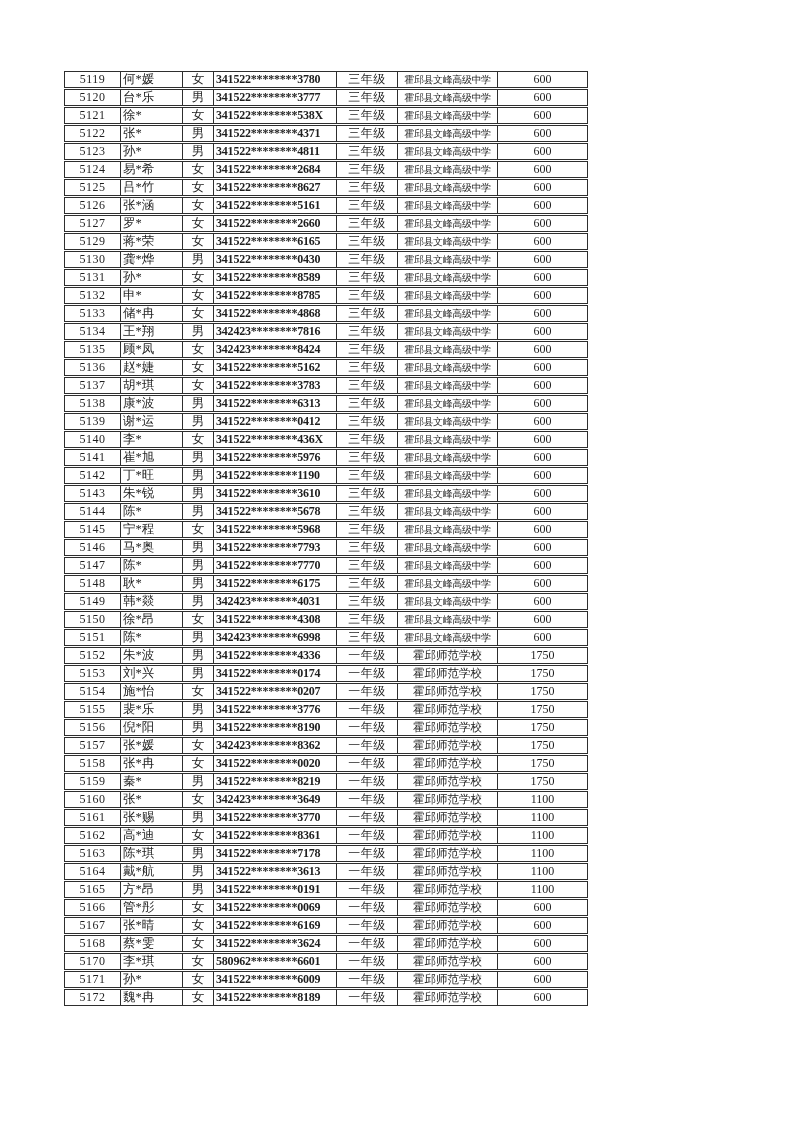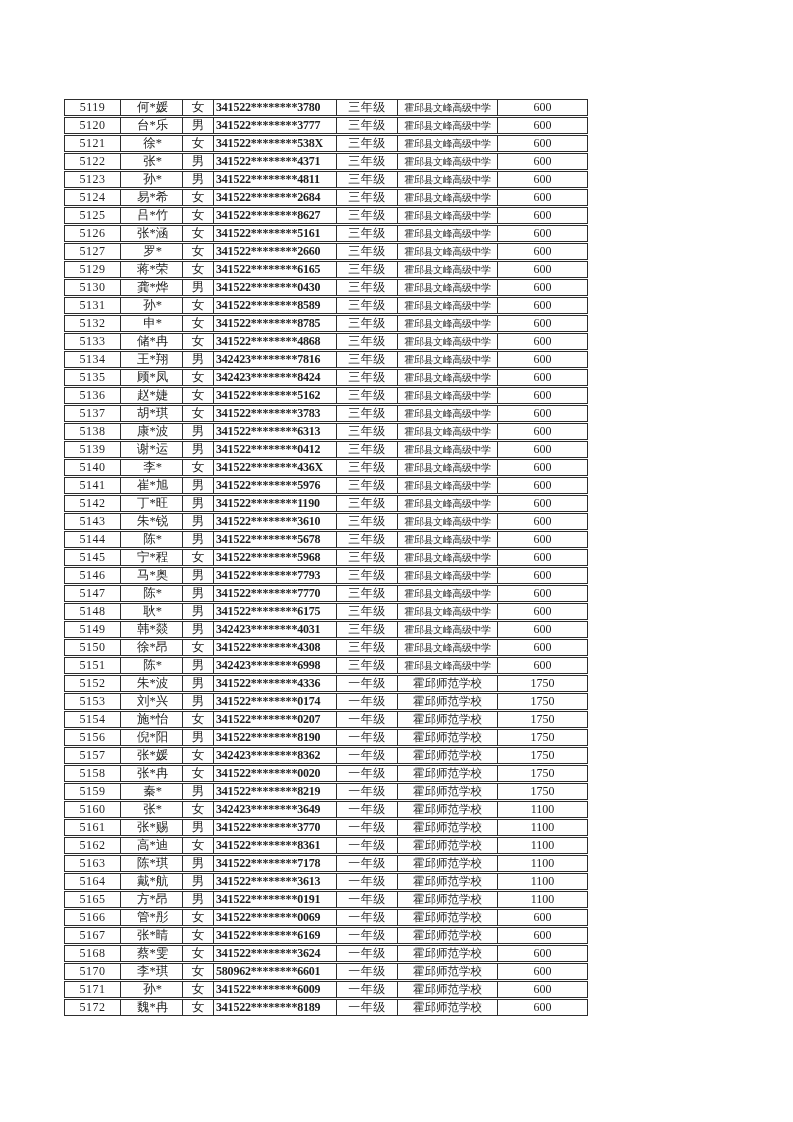--- a/index.html
+++ b/index.html
@@ -14,21 +14,20 @@
     background: var(--page_bg);
     font-family: "Liberation Serif", "DejaVu Serif", serif;
     color: var(--text);
     overflow: hidden;
   }
   .sheet {
     position: relative;
     width: 793px;
     height: 862px;
     background: var(--page_bg);
-    margin-top: 28px;
   }
   table.fee-table {
     position: absolute;
     left: 64px;
     top: 70px;
     width: 524px;
     border-collapse: separate;
     border-spacing: 0 1px;
     table-layout: fixed;
   }
@@ -41,21 +40,21 @@
     border-bottom: 1px solid var(--border);
     border-right: 1px solid var(--border);
     white-space: nowrap;
     overflow: hidden;
     text-align: center;
     vertical-align: middle;
   }
   td:first-child { border-left: 1px solid var(--border); }
   
   td.c0 { font-size: 12px; letter-spacing: 0.5px; }
-  td.c1 { text-align: center; padding-left: 2px; font-size: 12.5px; }
+  td.c1 { text-align: left; padding-left: 2px; font-size: 12.5px; }
   td.c2 { font-size: 12.5px; }
   td.c3 { text-align: left; padding-left: 2px; font-size: 12px; letter-spacing: -0.2px; font-weight: bold; }
   td.c4 { font-size: 12px; letter-spacing: 0.5px; }
   td.c5 { font-size: 11.5px; }
   td.c5.small { font-size: 10px; letter-spacing: -0.4px; }
   td.c6 { font-size: 12px; }
 </style>
 </head>
 <body>
 
@@ -380,20 +379,29 @@
         <tr>
           <td class="c0">5154</td>
           <td class="c1">施*怡</td>
           <td class="c2">女</td>
           <td class="c3">341522********0207</td>
           <td class="c4">一年级</td>
           <td class="c5">霍邱师范学校</td>
           <td class="c6">1750</td>
         </tr>
         <tr>
+          <td class="c0">5155</td>
+          <td class="c1">裴*乐</td>
+          <td class="c2">男</td>
+          <td class="c3">341522********3776</td>
+          <td class="c4">一年级</td>
+          <td class="c5">霍邱师范学校</td>
+          <td class="c6">1750</td>
+        </tr>
+        <tr>
           <td class="c0">5156</td>
           <td class="c1">倪*阳</td>
           <td class="c2">男</td>
           <td class="c3">341522********8190</td>
           <td class="c4">一年级</td>
           <td class="c5">霍邱师范学校</td>
           <td class="c6">1750</td>
         </tr>
         <tr>
           <td class="c0">5157</td>

